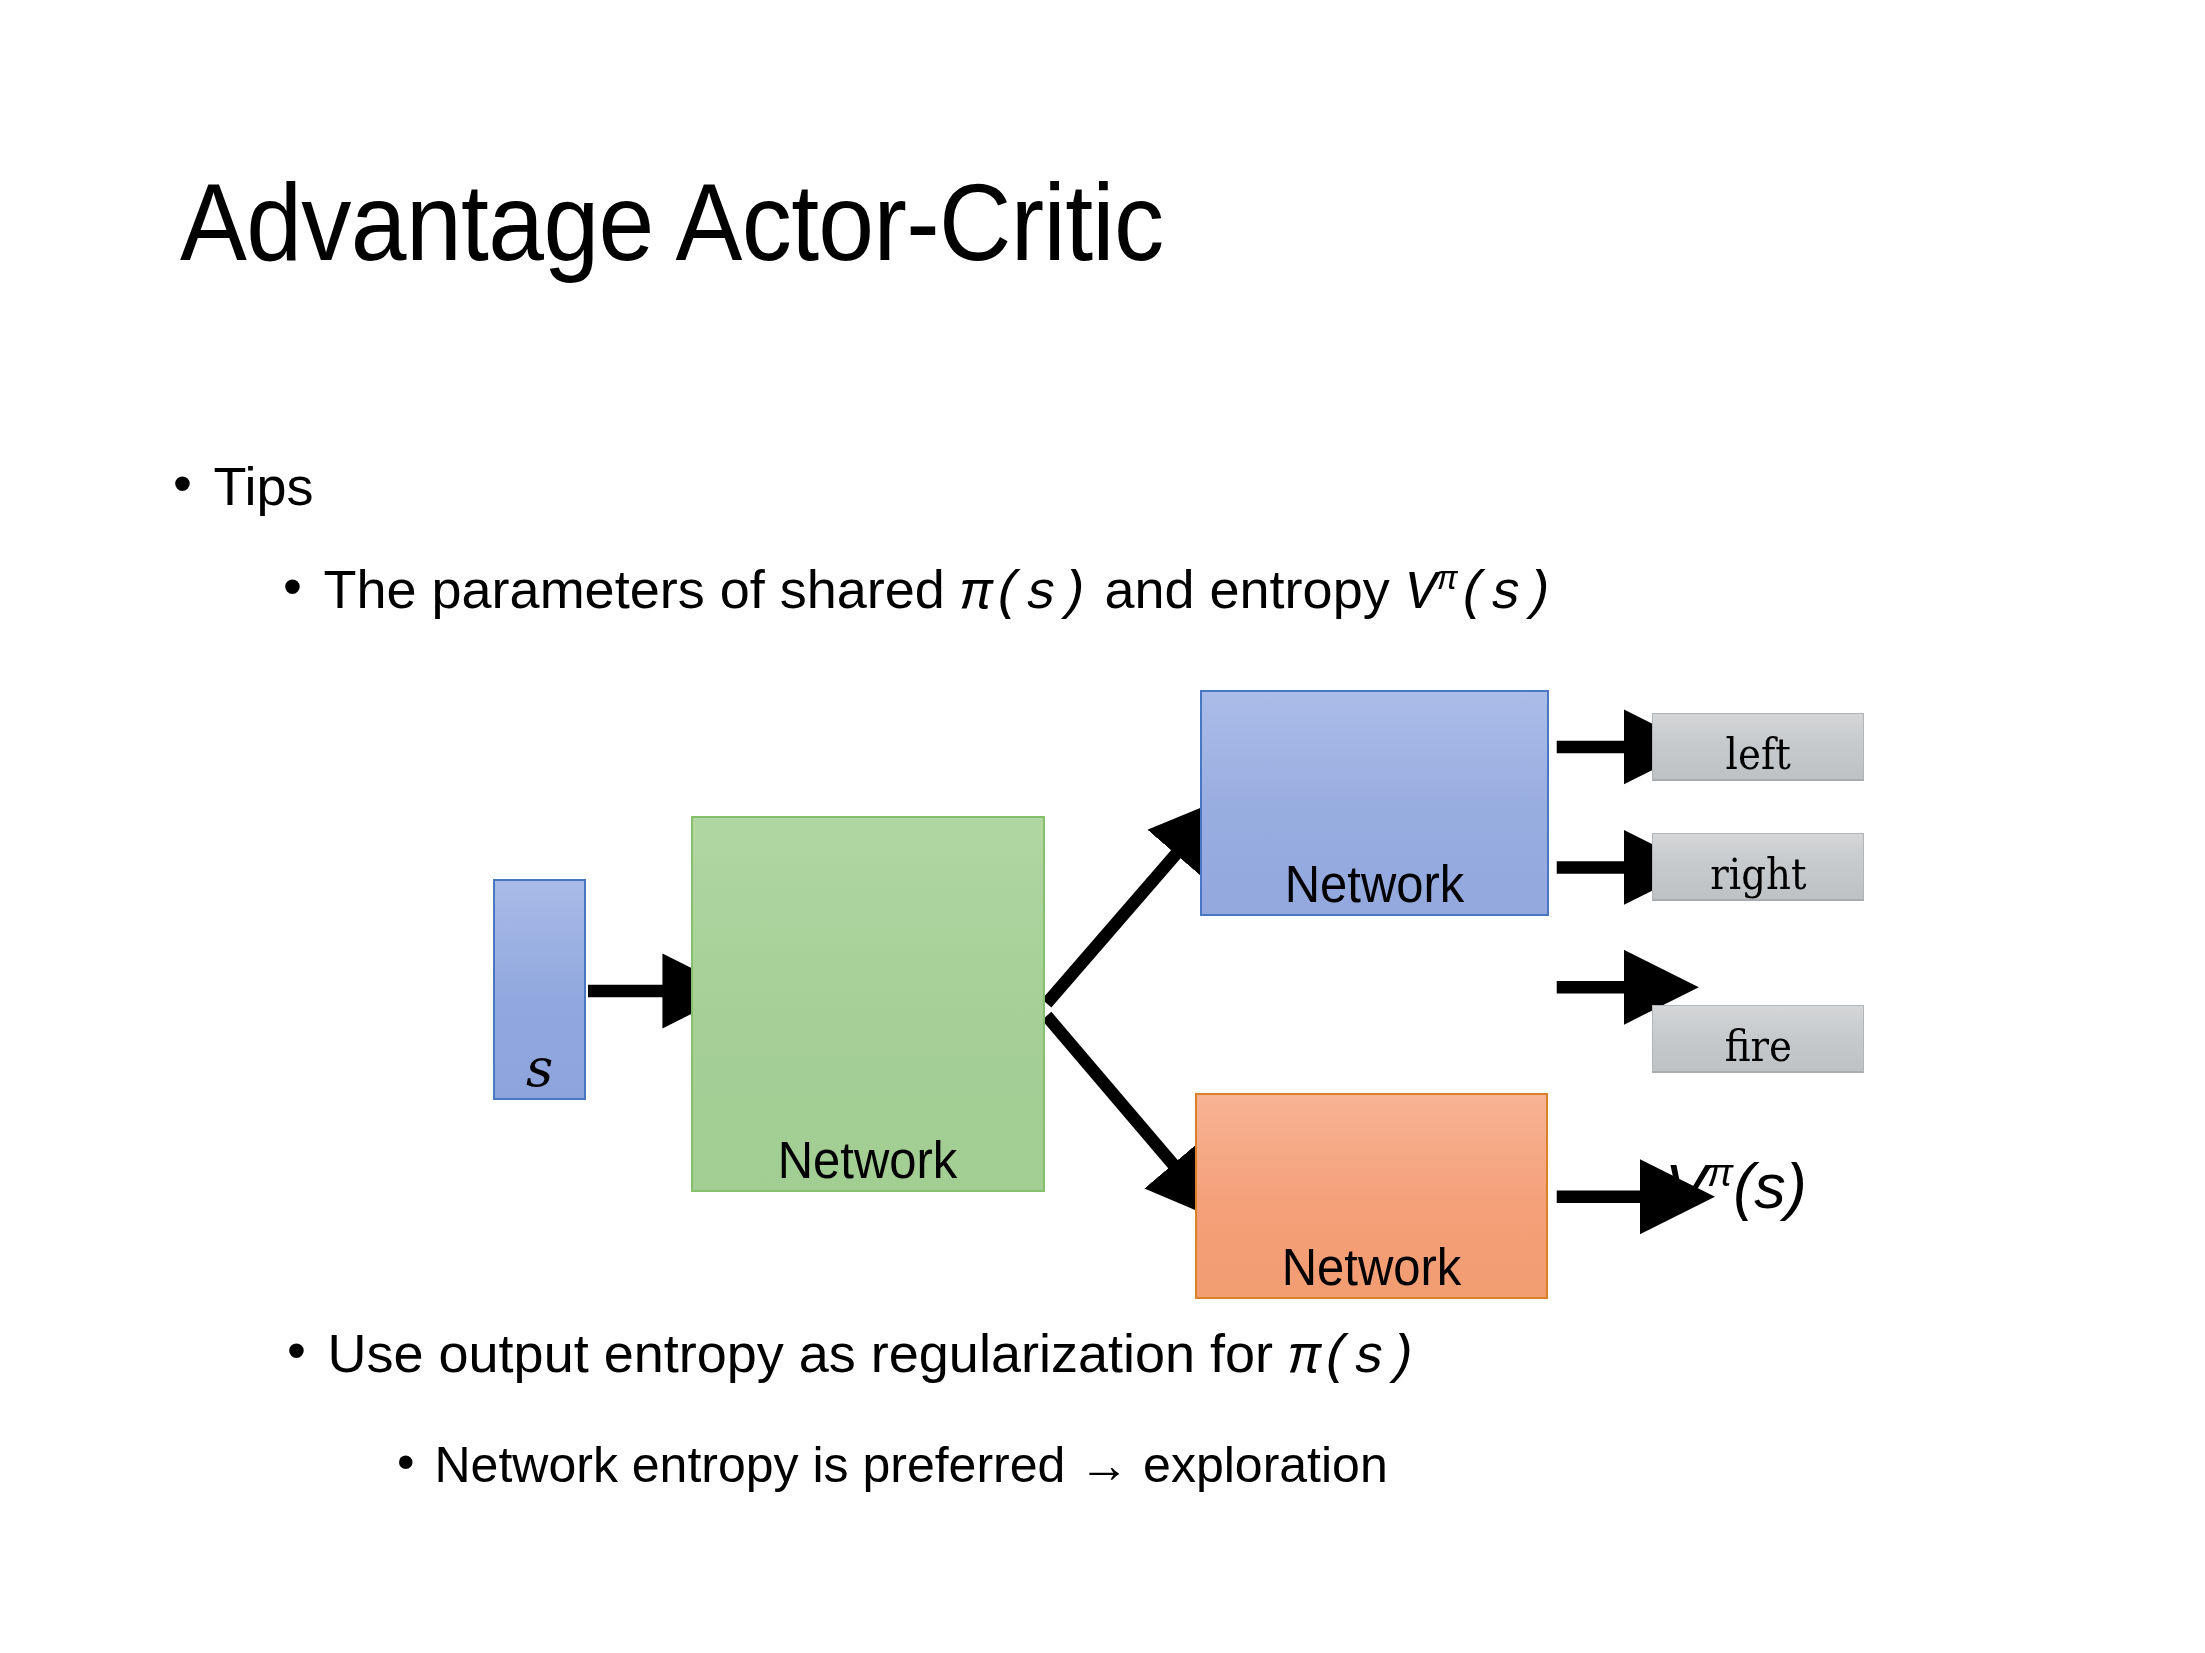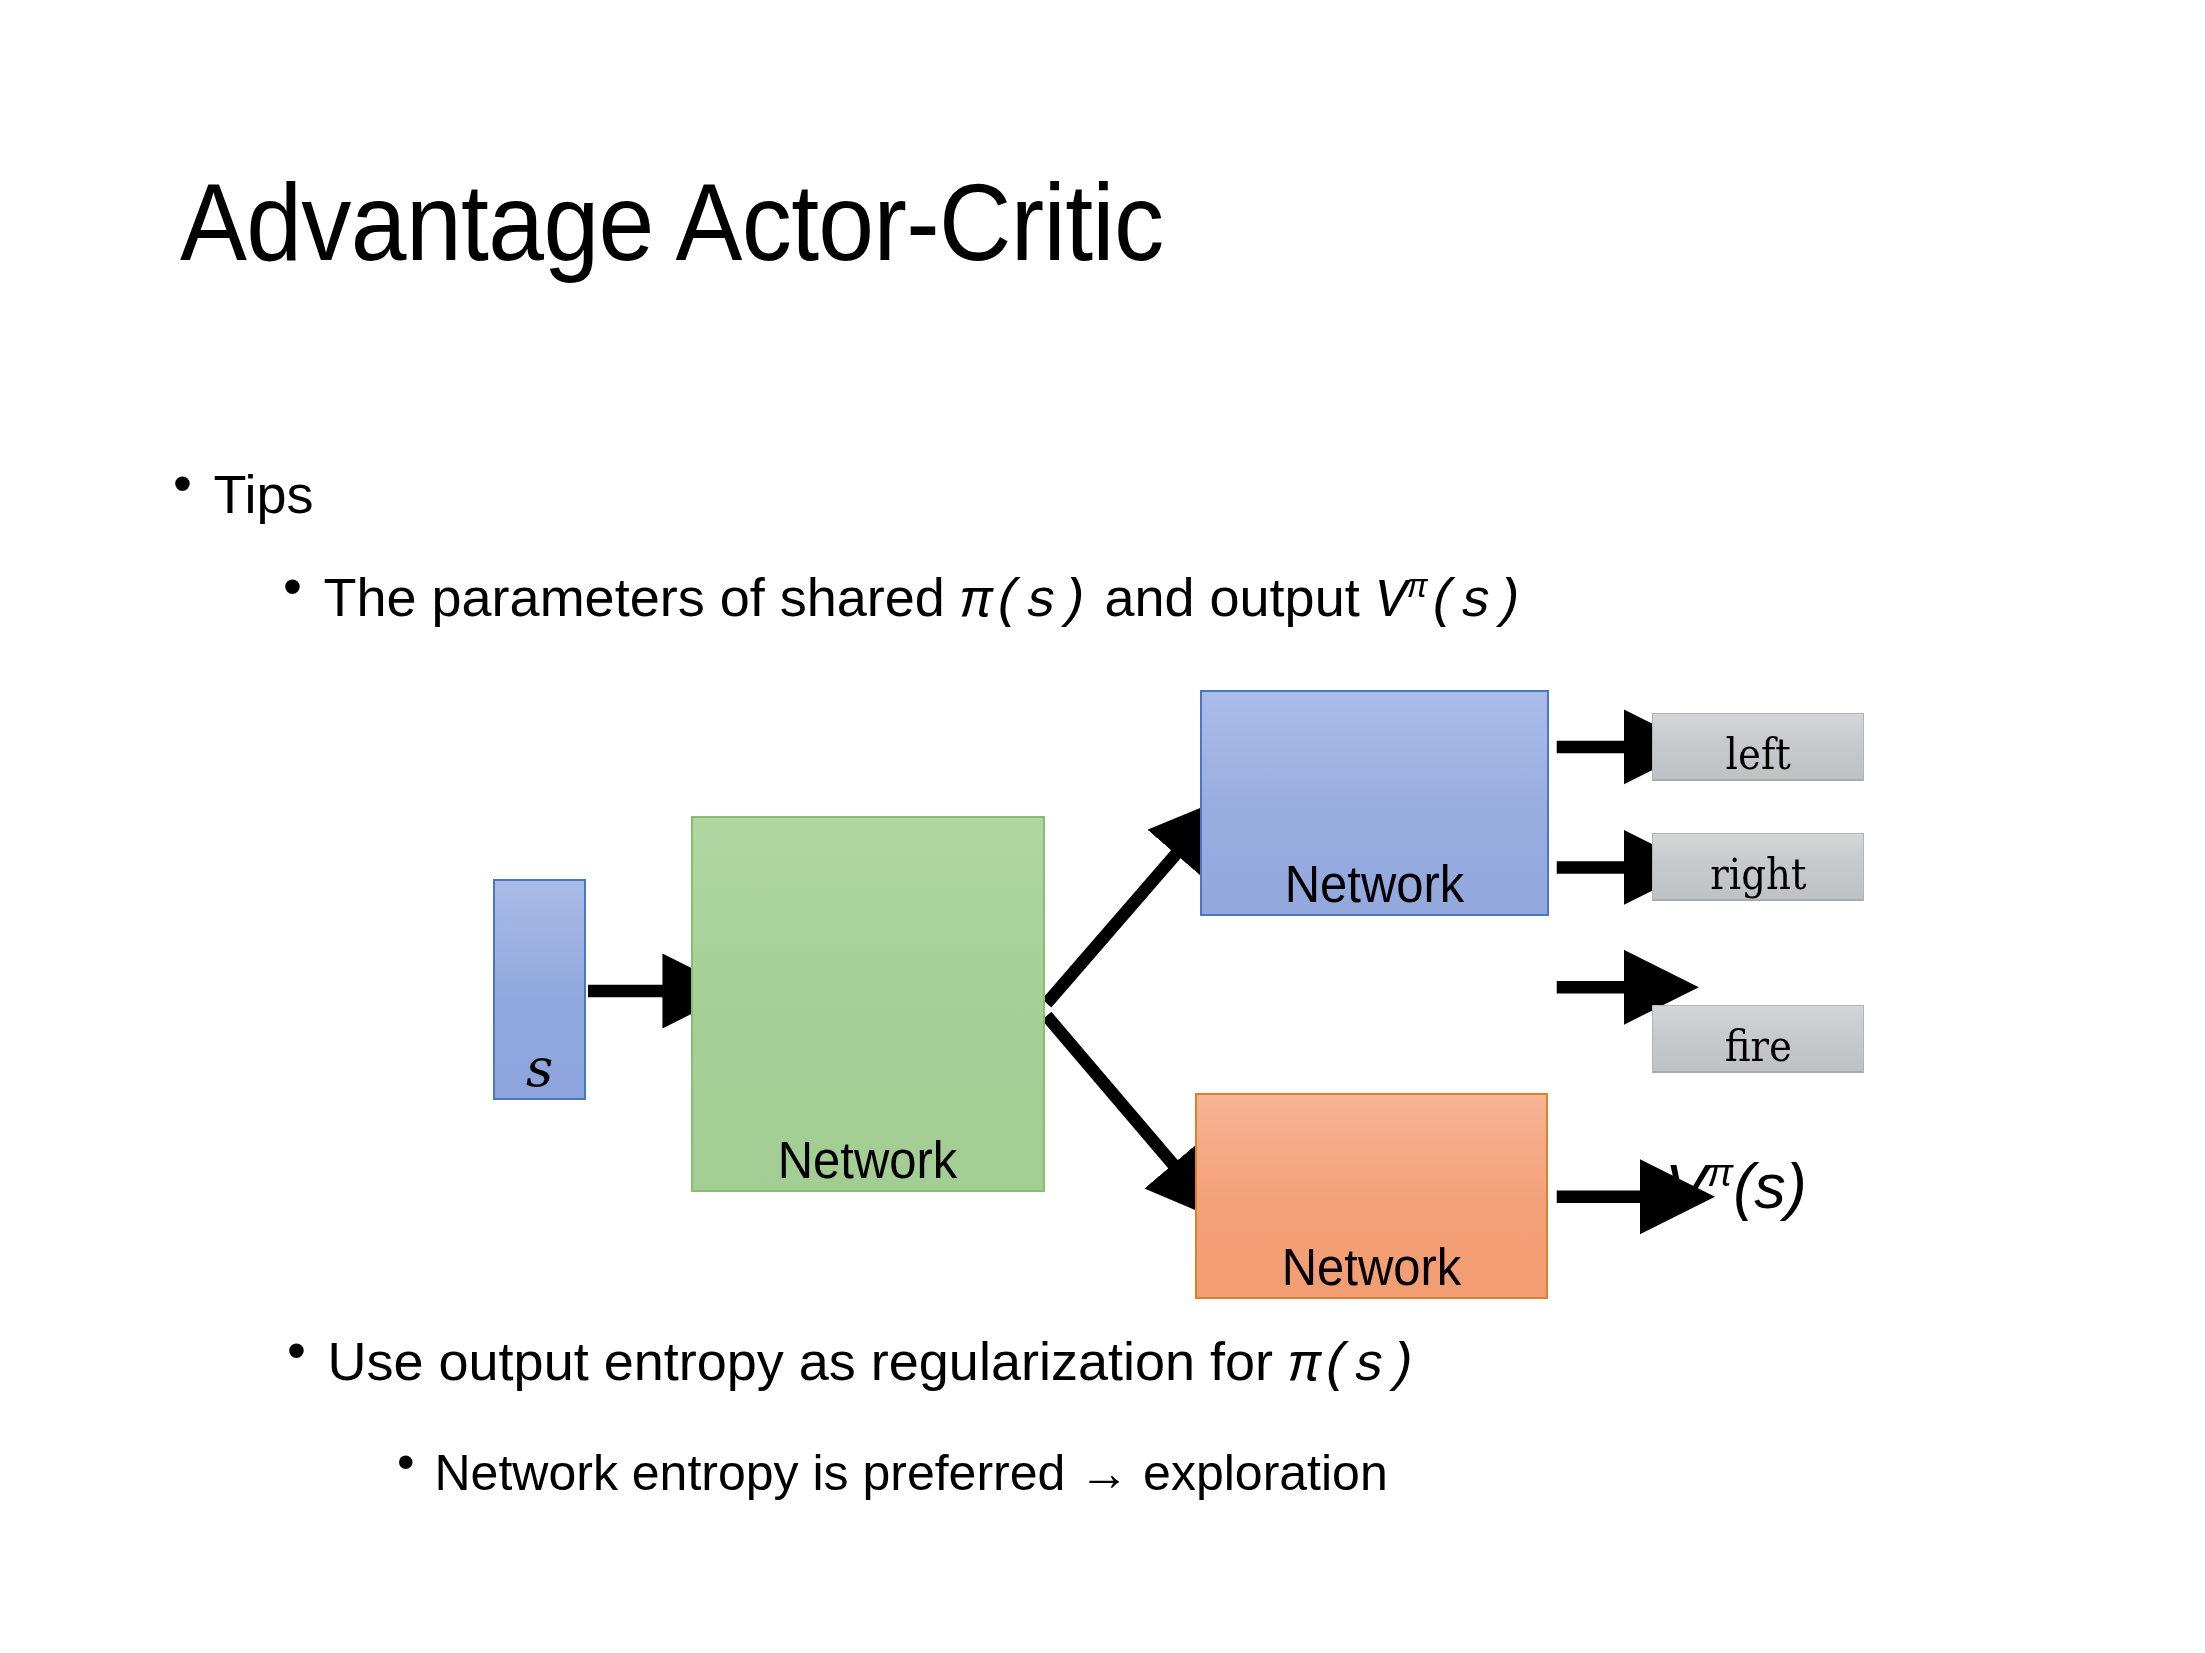--- a/index.html
+++ b/index.html
@@ -40,21 +40,21 @@
     align-items: flex-start;
     line-height: 1.13;
     font-weight: 400;
   }
   .bullet .dot {
     display: inline-block;
     flex: none;
     margin-right: 0.40em;
     line-height: 1;
   }
-  .bullet .txt { display: block; margin-top: 8px; }
+  .bullet .txt { display: block; }
 
   .lvl1 { font-size: 54px; }
   .lvl2 { font-size: 54px; }
   .lvl3 { font-size: 50px; }
 
   .tips      { left: 173px;  top: 456px;  }
   .params    { left: 283px;  top: 559px;  width: 1764px; }
   .entropy   { left: 287px;  top: 1323px; }
   .explore   { left: 397px;  top: 1437px; }
 
@@ -154,21 +154,21 @@
   <div class="title">Advantage Actor-Critic</div>
 
   <div class="bullet lvl1 tips">
     <span class="dot">•</span>
     <span class="txt">Tips</span>
   </div>
 
   <div class="bullet lvl2 params">
     <span class="dot">•</span>
     <span class="txt">
-      <span>The parameters of shared </span><span class="math">π(s)</span><span>  and output </span><span class="math"><span>V</span><span class="sup">π</span><span>(s)</span></span>
+      <span>The parameters of shared </span><span class="math">π(s)</span><span>  and entropy </span><span class="math"><span>V</span><span class="sup">π</span><span>(s)</span></span>
       <br>
     </span>
   </div>
 
   <svg id="diagram" viewBox="0 0 3000 2250" xmlns="http://www.w3.org/2000/svg">
     <defs>
       <marker id="ah" markerWidth="7" markerHeight="7" refX="1.1" refY="3.0" orient="auto" markerUnits="strokeWidth">
         <path d="M0,0 L0,6 L6,3 z" fill="#000000"></path>
       </marker>
     </defs>

